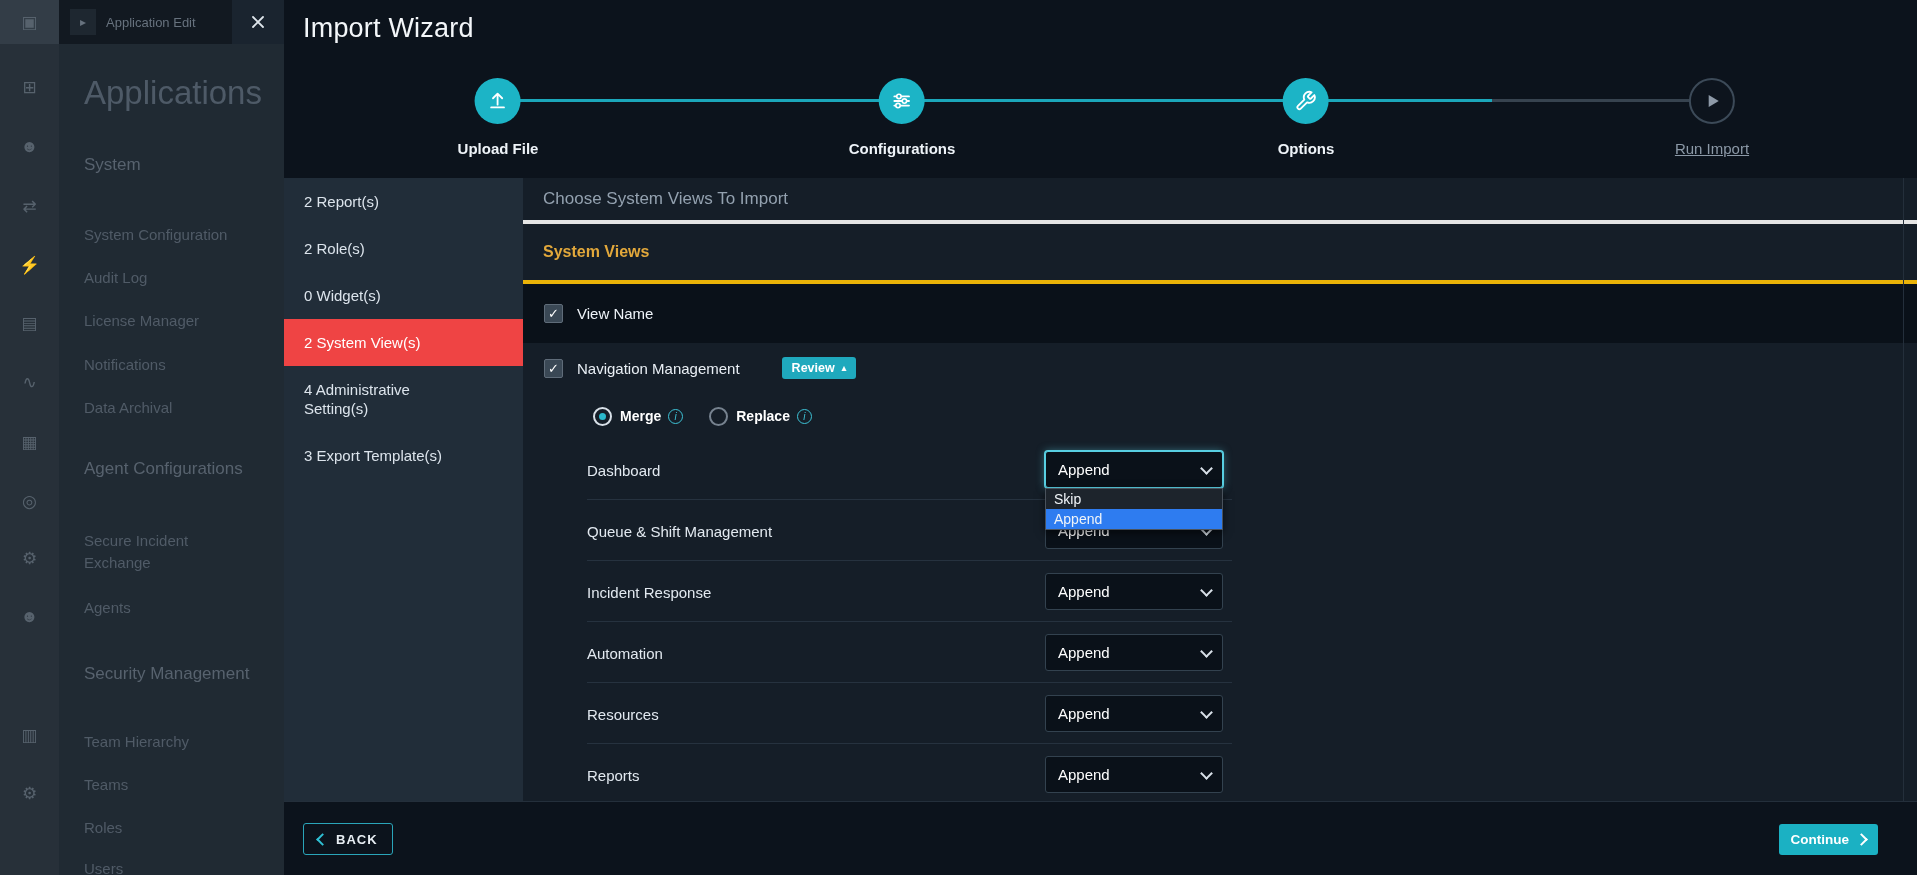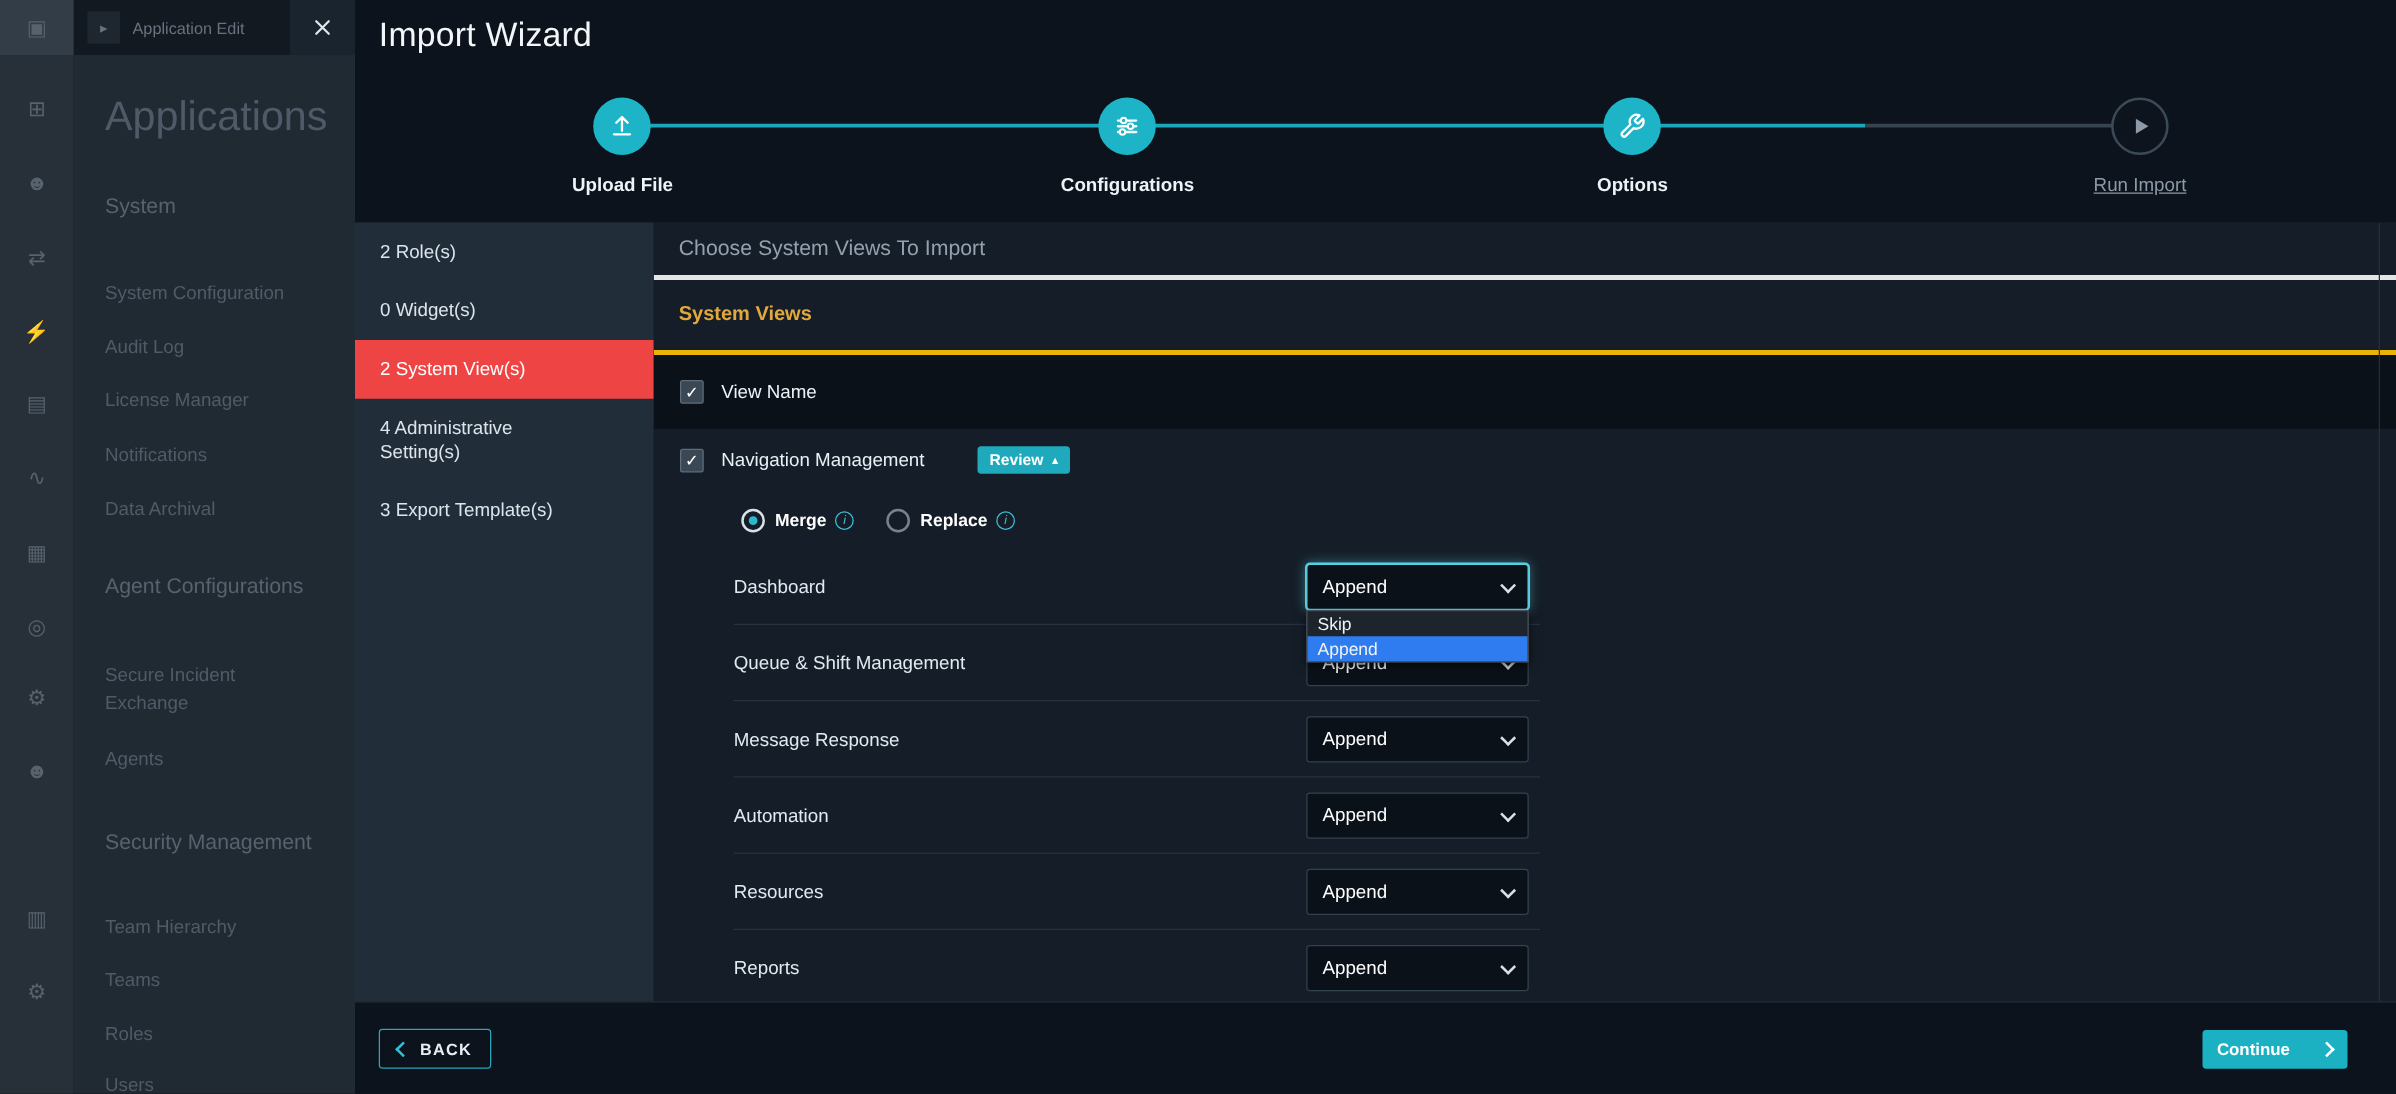--- a/index.html
+++ b/index.html
@@ -81,21 +81,21 @@
   .menu{position:absolute;left:522px;top:49px;width:178px;background:#1d242c;border:1px solid #49525c;box-shadow:0 3px 8px rgba(0,0,0,.55);z-index:20;box-sizing:border-box;}
   .menu-opt{height:20px;line-height:20px;padding-left:8px;font-size:14px;color:#f0f4f8;cursor:pointer;}
   .menu-opt.hl{background:#2e7cf0;}
 
   .scroll-line{position:absolute;right:13px;top:0;bottom:0;width:1px;background:#242f3b;}
 
   
   .m-footer{position:absolute;left:0;right:0;bottom:0;height:74px;background:#0c131c;border-top:1px solid #242f3b;box-sizing:border-box;}
   .back-btn{position:absolute;left:19px;top:21px;height:32px;padding:0 14px;background:transparent;border:1px solid #2aa5b9;border-radius:3px;color:#e8eef3;font-size:13px;font-weight:bold;letter-spacing:1px;display:flex;align-items:center;gap:9px;cursor:pointer;font-family:inherit;}
   .chev-l{width:7px;height:7px;border-left:2px solid #2fc0d4;border-bottom:2px solid #2fc0d4;transform:rotate(45deg);}
-  .continue-btn{position:absolute;right:39px;top:22px;height:31px;padding:0 12px;background:#1bb1c3;border:none;border-radius:3px;color:#fff;font-size:13.5px;font-weight:bold;display:flex;align-items:center;gap:25px;cursor:pointer;font-family:inherit;}
+  .continue-btn{position:absolute;right:39px;top:22px;height:31px;padding:0 12px;background:#1bb1c3;border:none;border-radius:3px;color:#fff;font-size:13.5px;font-weight:bold;display:flex;align-items:center;gap:8px;cursor:pointer;font-family:inherit;}
   .chev-r{width:7px;height:7px;border-right:2px solid #fff;border-bottom:2px solid #fff;transform:rotate(-45deg);}
 </style>
 </head>
 <body>
 
 <div class="rail">
   <div class="rail-cell">
     <span class="ri">▣</span>
   </div>
   <span class="ri" style="top:77px">⊞</span>
@@ -189,20 +189,21 @@
           <path d="M8.5 5.5v13l11-6.5z" fill="#8e9aa8"></path>
         </svg>
       </div>
       <div class="step-label dim">Run Import</div>
     </div>
   </div>
 
   <div class="m-body">
 
     <div class="cat-panel">
+      <div class="cat-item">2 Report(s)</div>
       <div class="cat-item">2 Role(s)</div>
       <div class="cat-item">0 Widget(s)</div>
       <div class="cat-item selected">2 System View(s)</div>
       <div class="cat-item"><span class="wrapw">4 Administrative Setting(s)</span></div>
       <div class="cat-item">3 Export Template(s)</div>
     </div>
 
     <div class="content">
       <div class="c-header">
         <span>Choose System Views To Import</span>
@@ -256,21 +257,21 @@
         <div class="dd-row">
           <span class="dd-label">Queue &amp; Shift Management</span>
           <div class="select">
             <span>Append</span>
             <span class="chev"></span>
           </div>
           <div class="dd-div"></div>
         </div>
 
         <div class="dd-row">
-          <span class="dd-label">Message Response</span>
+          <span class="dd-label">Incident Response</span>
           <div class="select">
             <span>Append</span>
             <span class="chev"></span>
           </div>
           <div class="dd-div"></div>
         </div>
 
         <div class="dd-row">
           <span class="dd-label">Automation</span>
           <div class="select">

